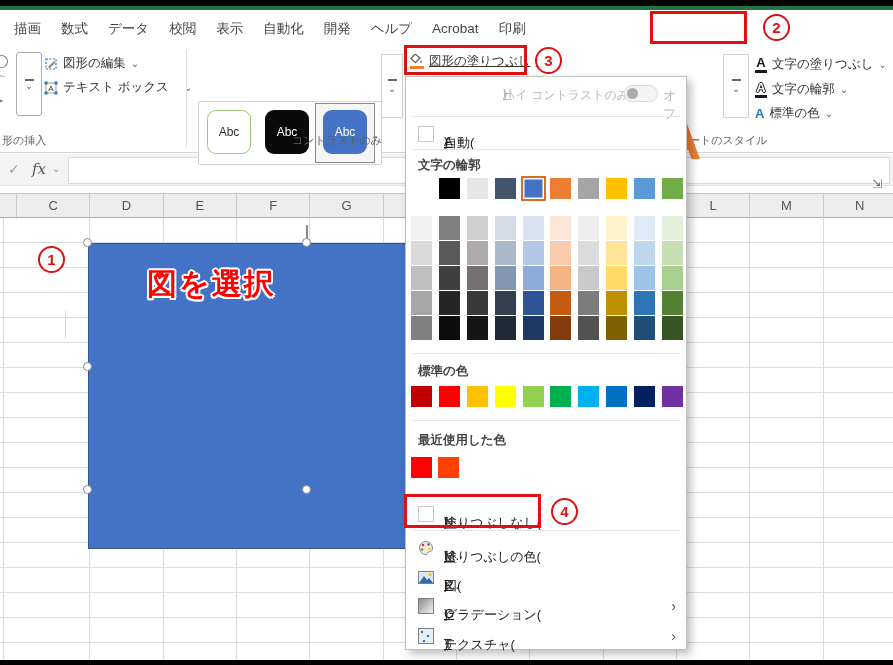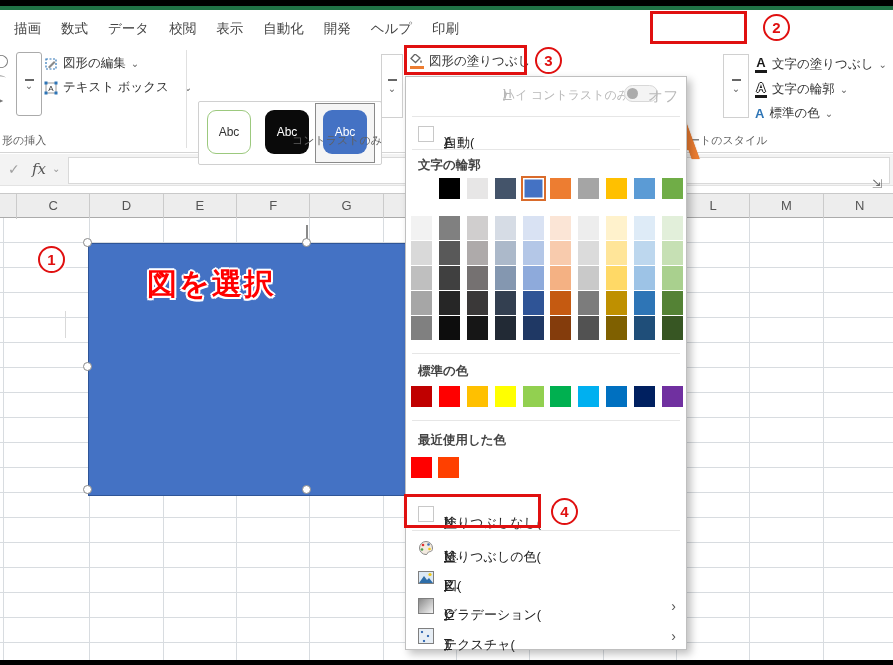--- a/index.html
+++ b/index.html
@@ -54,37 +54,37 @@
   
   .col-headers { position:absolute; left:0; top:193px; width:893px; height:25px; background:#EDEDED; border-top:1px solid #C9C9C9; border-bottom:1px solid #ABABAB; z-index:0; display:flex; }
   .col-cell { height:25px; line-height:24px; text-align:center; font-size:13px; color:#555; border-right:1px solid #CBCBCB; flex:none; }
   .grid { position:absolute; left:0; top:218px; width:893px; height:442px; z-index:0;
     background-image:
       repeating-linear-gradient(to right, transparent 0, transparent 72.33px, #D8DCE0 72.33px, #D8DCE0 73.33px),
       repeating-linear-gradient(to bottom, transparent 0, transparent 24px, #D8DCE0 24px, #D8DCE0 25px);
     background-position:17px 0, 0 0; }
 
   
-  .shape { position:absolute; left:88px; top:243px; width:322px; height:253px; background:var(--shape-fill);
+  .shape { position:absolute; left:88px; top:243px; width:322px; height:306px; background:var(--shape-fill);
            border:1.5px solid var(--shape-border); z-index:2;text-decoration:underline; }
   .shape-text { position:absolute; left:58px; top:20px; font-size:30px; font-weight:bold; color:#FF0000; letter-spacing:2px;
     text-shadow:-2px 0 0 #fff,2px 0 0 #fff,0 -2px 0 #fff,0 2px 0 #fff,-1.5px -1.5px 0 #fff,1.5px -1.5px 0 #fff,-1.5px 1.5px 0 #fff,1.5px 1.5px 0 #fff; }
   .handle { position:absolute; width:9px; height:9px; background:#fff; border:1.5px solid #8A8A8A; border-radius:50%; z-index:3; }
   .rotate-line { position:absolute; left:306px; top:225px; width:1.5px; height:18px; background:#8A8A8A; z-index:3; }
 
   
   .panel { position:absolute; left:405px; top:76px; width:282px; height:574px; background:#fff;
            border:1px solid #BFBFBF; box-shadow:4px 4px 8px rgba(0,0,0,0.25); z-index:10; }
   .panel * { position:absolute; }
   .p-sep { left:6px; width:268px; height:1px; background:#E6E6E6; }
   .p-label { left:12px; font-size:12.5px; font-weight:bold; color:#444; white-space:nowrap; }
   .p-disabled { color:#B8B8B8; font-size:12px; white-space:nowrap; }
   .toggle { left:218px; top:8px; width:34px; height:17px; border:1px solid #D8D8D8; border-radius:9px; background:#F4F4F4; }
   .toggle .knob { left:2px; top:2px; width:11px; height:11px; border-radius:50%; background:#ABABAB; }
-  .toggle-txt { left:242px; top:10px; font-size:15px; color:#B8B8B8; }
+  .toggle-txt { left:257px; top:10px; font-size:13px; color:#B8B8B8; }
   .menu-item { left:0; width:282px; height:24px; display:flex; align-items:center; font-size:13px; color:#222; }
   .menu-item .mi-icon { position:static; margin-left:12px; width:16px; height:16px; flex:none; display:flex; align-items:center; justify-content:center; }
   .menu-item .mi-label { position:static; margin-left:10px; white-space:nowrap; }
   .menu-item .sub { position:absolute; right:12px; color:#555; font-size:14px; }
   .white-swatch { width:16px; height:16px; background:#fff; border:1px solid #C8C8C8; }
   .swatch-row { display:flex; justify-content:space-between; left:5px; width:272px; }
   .swatch { width:21px; height:21px; flex:none; position:static; }
   .swatch.selected { outline:2px solid #D96B2B; outline-offset:0; box-shadow:inset 0 0 0 1.5px #fff; }
   .vgrid { left:5px; width:272px; display:flex; flex-direction:column; gap:1px; }
   .vgrid .vrow { position:static; display:flex; justify-content:space-between; }
@@ -107,20 +107,21 @@
 
   <div class="menu-row" id="menu-tabs">
       <span class="menu-tab">描画</span>
       <span class="menu-tab">数式</span>
       <span class="menu-tab">データ</span>
       <span class="menu-tab">校閲</span>
       <span class="menu-tab">表示</span>
       <span class="menu-tab">自動化</span>
       <span class="menu-tab">開発</span>
       <span class="menu-tab">ヘルプ</span>
+      <span class="menu-tab">Acrobat</span>
       <span class="menu-tab">印刷</span>
     </div>
 
   <div class="ribbon">
 
     <span class="edge-glyph" style="left:-6px; top:6px;">◯</span>
     <span class="edge-glyph" style="left:-6px; top:26px;">⌒</span>
     <span class="edge-glyph" style="left:-7px; top:46px;">➤</span>
     <div class="more-btn" style="left:16px; top:5px; width:26px; height:64px;">
       <span class="bar"></span>
@@ -155,21 +156,21 @@
       <div class="abc-tile" style="left:8px; background:#fff; border:1.5px solid #9CC97E; color:#333;">Abc</div>
       <div class="abc-tile" style="left:66px; background:#0a0a0a; color:#fff;">Abc</div>
       <div class="abc-tile" style="left:124px; background:#4472C4; color:#fff;">Abc</div>
     </div>
     <div class="gallery-strip" style="left:381px; top:7px; width:22px; height:64px;">
       <span style="width:9px; height:2px; background:#666; margin-bottom:2px;"></span>
       <span class="chev">⌄</span>
     </div>
     <span class="group-label" style="left:292px; top:86px;">コントラストのみ</span>
 
-    <div class="ribbon-item" style="left:410px; top:6px;">
+    <div class="ribbon-item" style="left:410px; top:6px;text-decoration:underline;">
       <span class="bucket">
         <svg width="14" height="11" viewBox="0 0 14 11">
             <path d="M5 0 L10 4 L5.5 8.5 L1 4.5 Z" fill="none" stroke="#666" stroke-width="1.3"></path>
             <path d="M11 6 q1.6 2.2 0 3 q-1.6 -0.8 0 -3" fill="#666"></path>
           </svg>
         <span class="bar"></span>
       </span>
       <span>図形の塗りつぶし</span>
       <span class="chev">⌄</span>
     </div>

